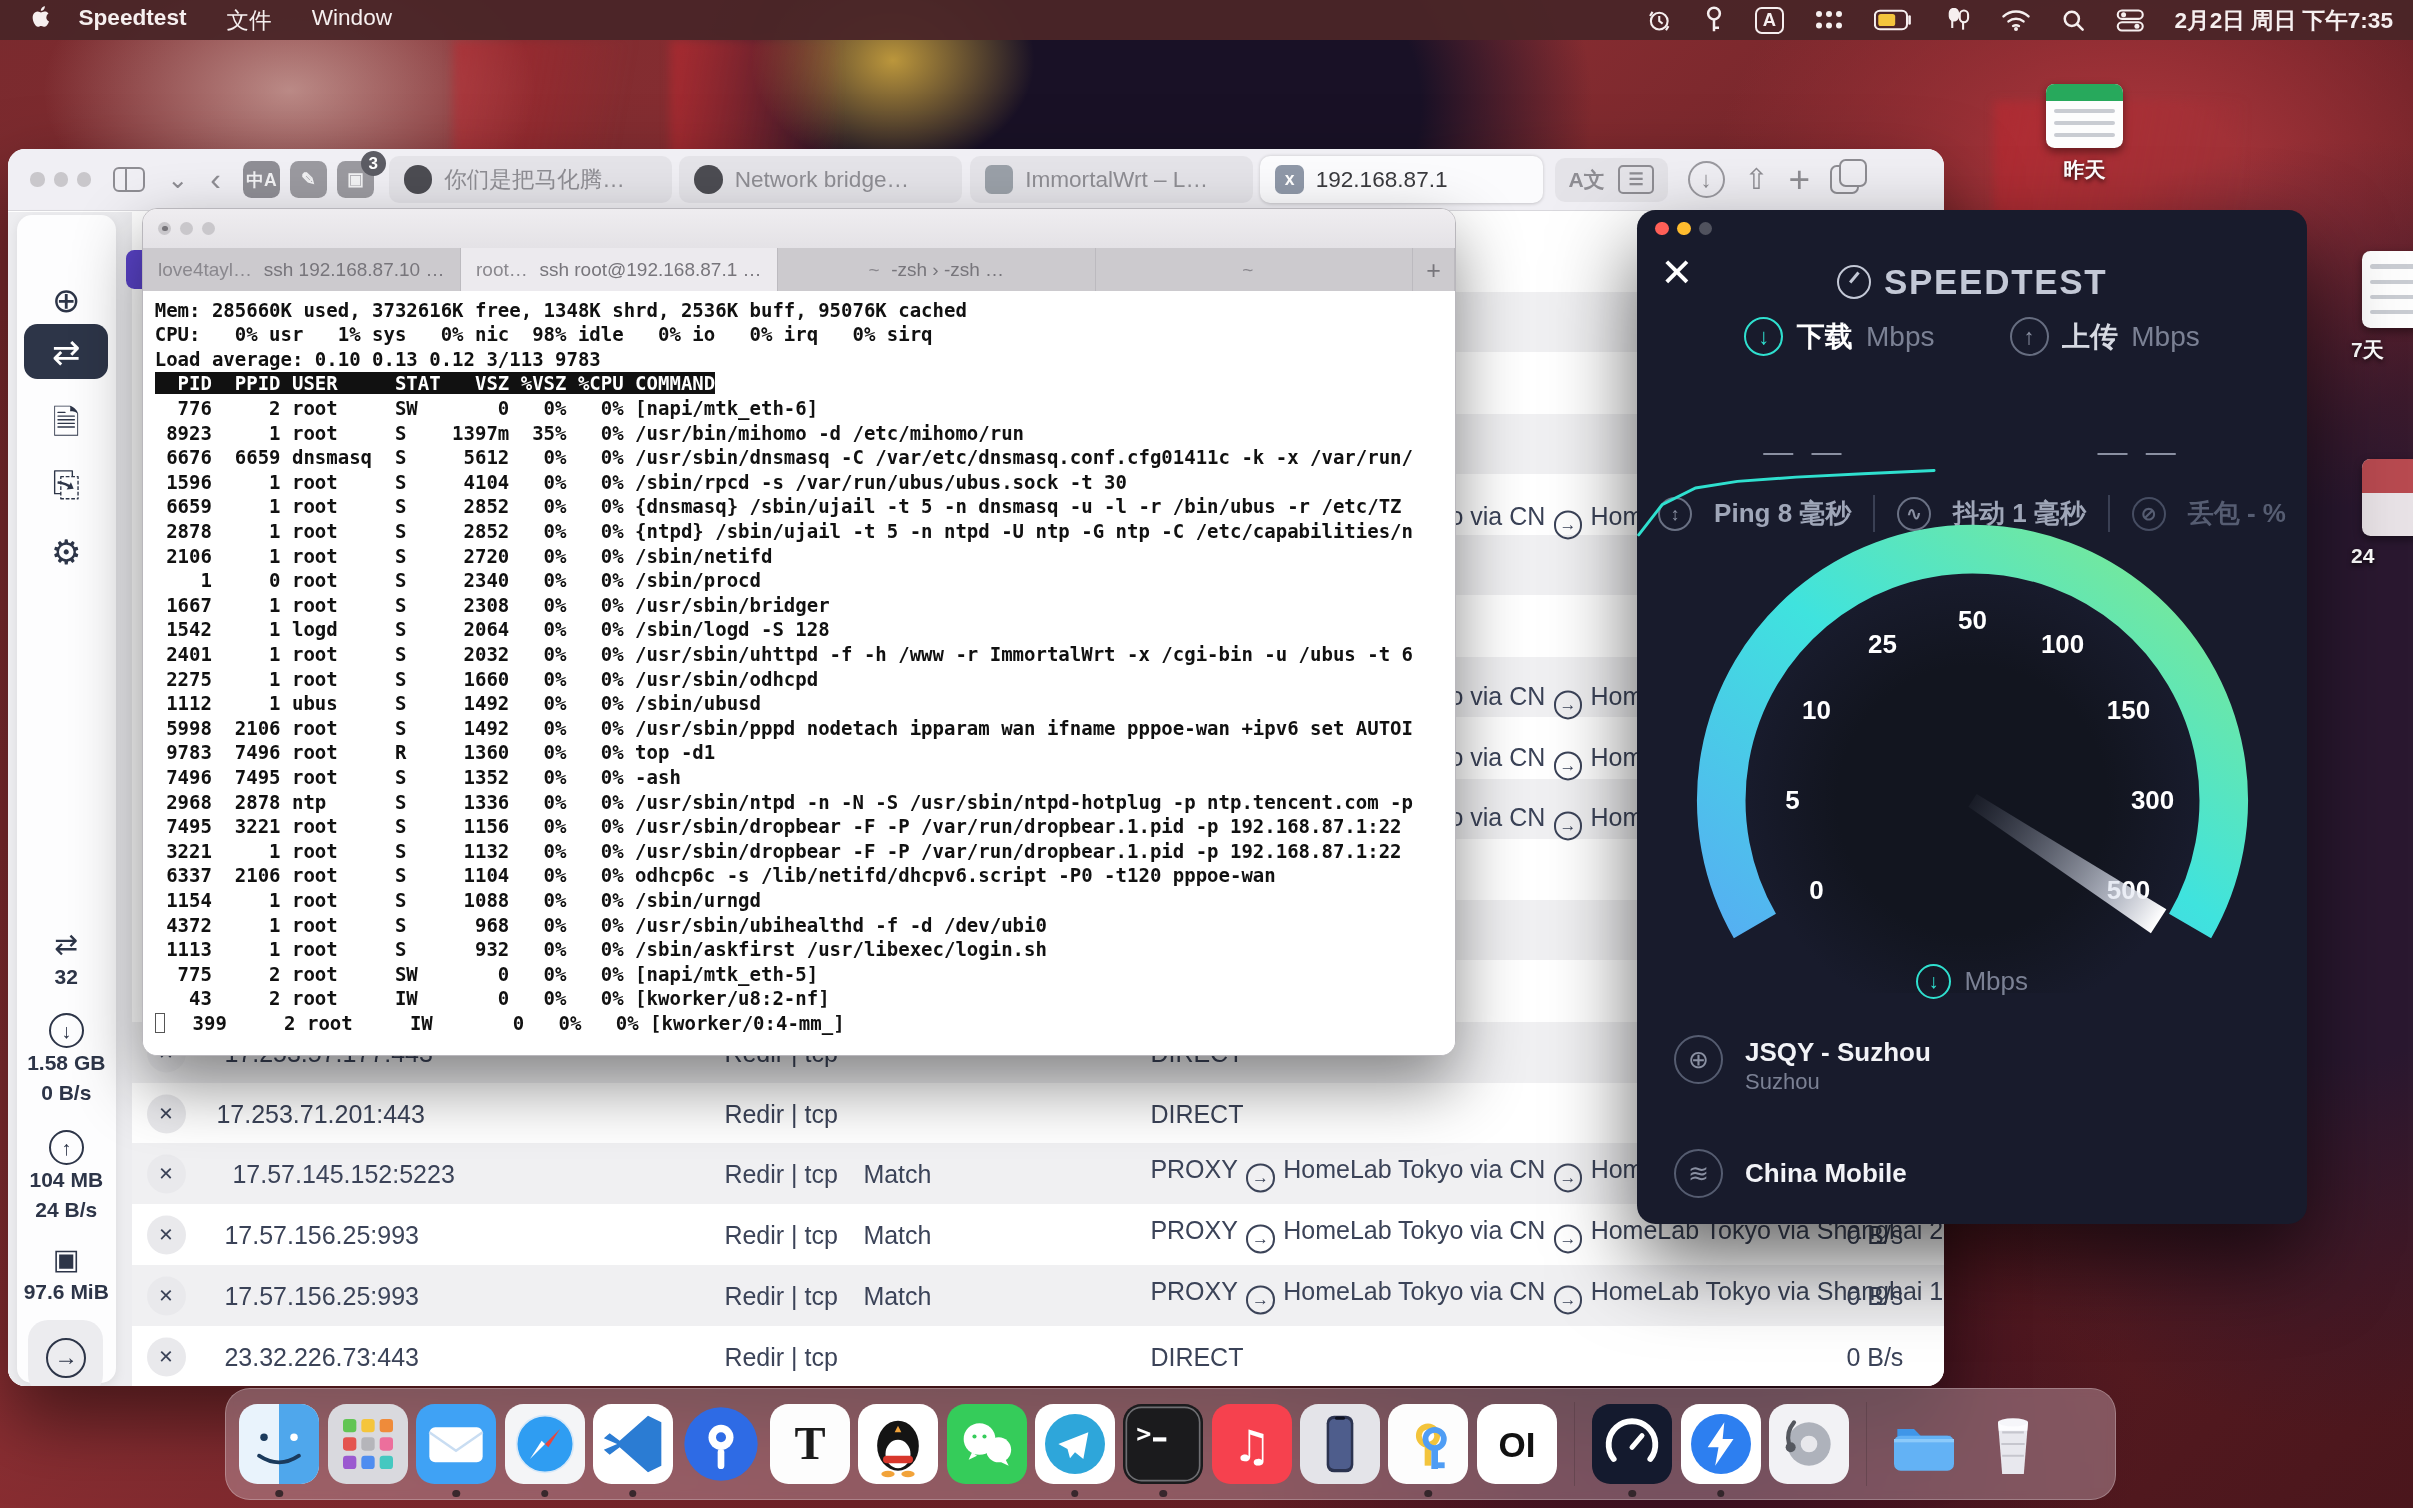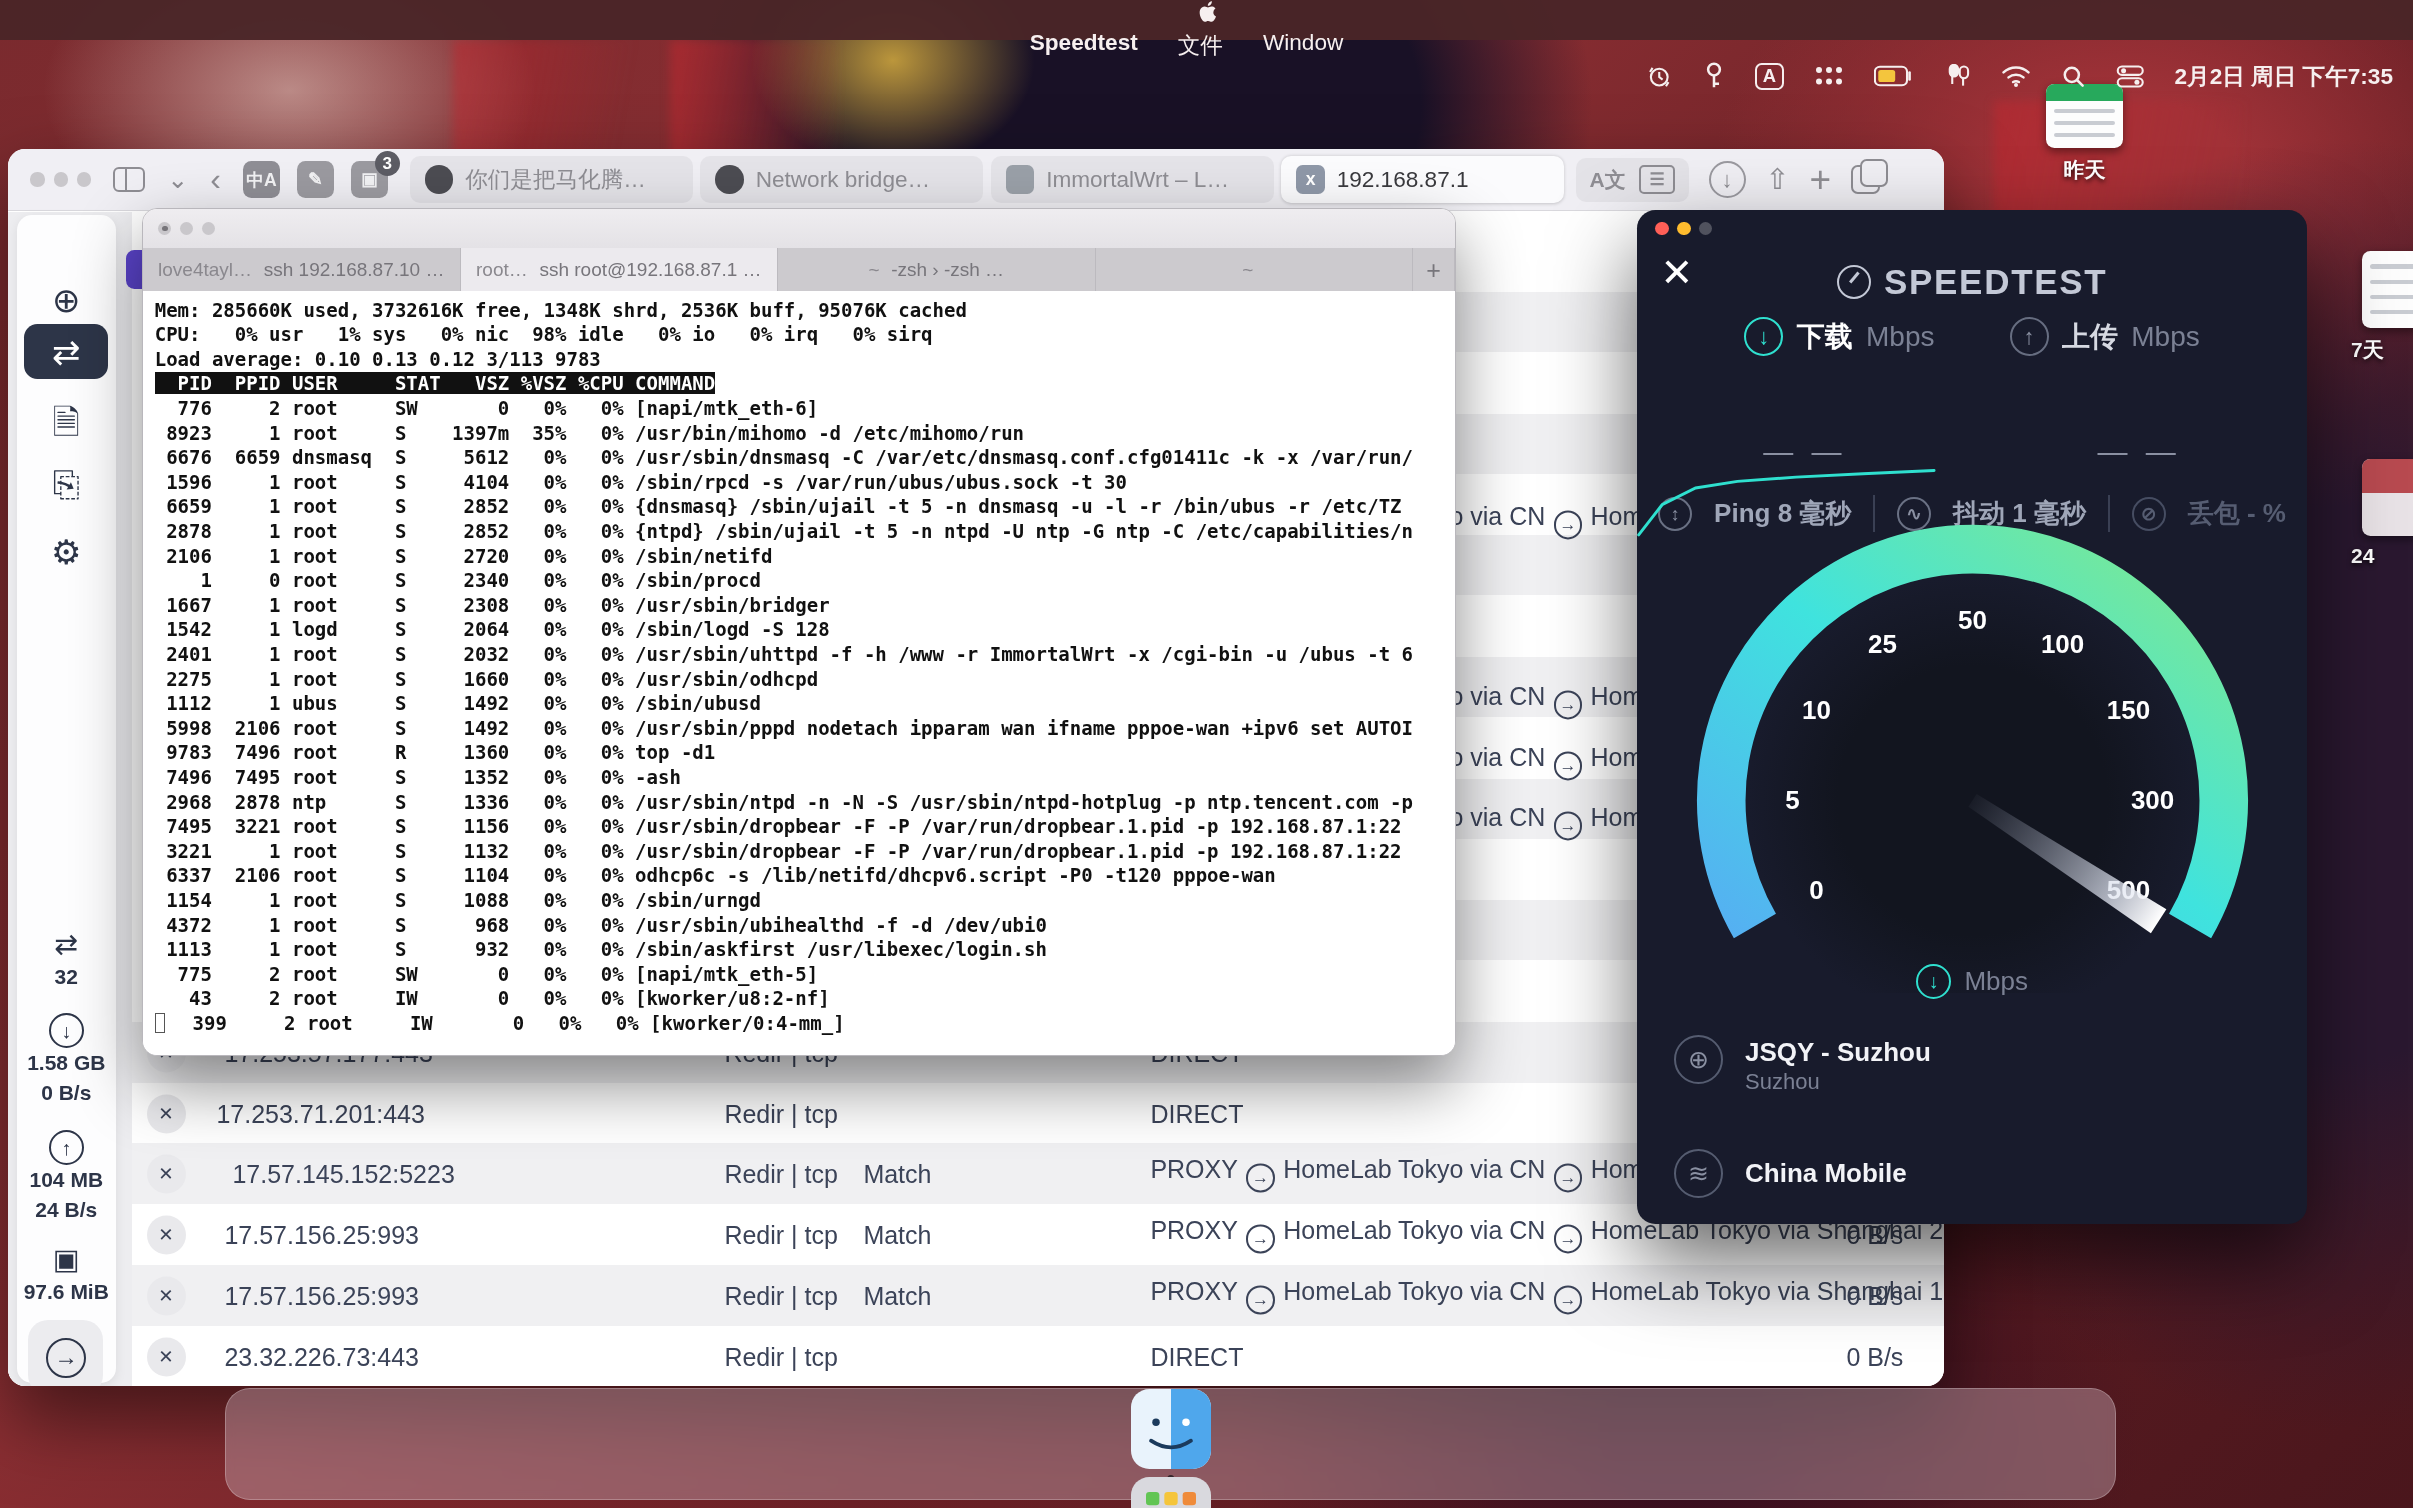--- a/index.html
+++ b/index.html
@@ -1,17 +1,17 @@
 <!DOCTYPE html>
 <html style="font-size:13.4px"><head>
 <meta charset="utf-8">
 <style>
   * { margin:0; padding:0; box-sizing:border-box; }
   html,body { width:2413px; height:1508px; overflow:hidden; font-family:"Liberation Sans",sans-serif; }
-  .abs { position:absolute;flex-direction:column; }
+  .abs { position:absolute; }
   #stage { position:relative; width:2413px; height:1508px; background:#641f25; overflow:hidden; }
 
   
   #wallpaper { inset:0; z-index:0;
     background:
       radial-gradient(352px 218px at 12% 6%, rgba(235,215,205,.55), rgba(235,215,205,0) 70%),
       radial-gradient(218px 168px at 37% 4%, rgba(205,165,62,.9), rgba(205,165,62,0) 65%),
       radial-gradient(637px 469px at 47% 7%, #191126 45%, rgba(25,17,38,0) 72%),
       radial-gradient(754px 922px at 97% 52%, #2a1830 30%, rgba(42,24,48,0) 70%),
       radial-gradient(587px 419px at 88% 12%, #a03238 20%, rgba(160,50,56,0) 70%),
@@ -39,21 +39,21 @@
 
   
   #safari { left:8.4px; top:149px; width:1936px; height:1237px; z-index:2; border-radius:17px;
     background:#ffffff; box-shadow:0 34px 75px rgba(0,0,0,.5); overflow:hidden; }
   #sf-toolbar { position:absolute; left:0; top:0; right:0; height:62px; background:#f0eff4; border-bottom:0.8px solid #d9d8dd; display:flex; align-items:center; }
   .tl { width:14.2px; height:14.2px; border-radius:50%; background:#c9c7cb; margin-right:9.2px; }
   #sf-toolbar .tl-group { display:flex; margin:0 22px 0 22px; }
   .sf-ic { color:#8e8d93; font-size:25px; margin-right:22px; }
   .sf-sq { width:32px; height:25px; border:2.1px solid #8e8d93; border-radius:5.9px; margin-right:22px; position:relative; }
   .sf-sq::before { content:""; position:absolute; left:0; top:0; bottom:0; width:10px; border-right:2.1px solid #8e8d93; }
-  .ext { width:37px; height:37px; border-radius:8.4px; background:#9b9aa0; color:#f2f2f4; display:flex; align-items:center; justify-content:center; font-size:17.6px; font-weight:700; margin-right:17px; position:relative; }
+  .ext { width:37px; height:37px; border-radius:8.4px; background:#9b9aa0; color:#f2f2f4; display:flex; align-items:center; justify-content:center; font-size:17.6px; font-weight:700; margin-right:10px; position:relative; }
   .ext .badge { position:absolute; top:-10px; right:-11.7px; min-width:25px; height:25px; border-radius:12.6px; background:#5c5c64; color:#fff; font-size:17px; display:flex; align-items:center; justify-content:center; padding:0 5.9px; }
   #sf-tabs { display:flex; gap:7.5px; margin-left:5px; }
   .sftab { width:283px; height:47px; border-radius:10px; background:#e4e3e8; color:#8e8d93; font-size:22.6px;
     display:flex; align-items:center; padding:0 15px; white-space:nowrap; overflow:hidden; }
   .sftab.active { background:#fbfbfd; color:#3a3a3e; box-shadow:0 0.8px 3.4px rgba(0,0,0,.18); }
   .sftab .fav { width:28.5px; height:28.5px; border-radius:50%; background:#4c4c52; margin-right:11.7px; flex:0 0 auto; position:relative; }
   .sftab .fav.sq { border-radius:6.7px; background:#8f98a8; color:#fff; font-size:17.6px; font-weight:700; display:flex; align-items:center; justify-content:center; }
   .sftab .fav.router { border-radius:6.7px; background:#9aa0a8; }
   #sf-right { display:flex; align-items:center; margin-left:11.7px; gap:20px; color:#8e8d93; }
   .pill2 { height:44px; border-radius:10px; background:#e4e3e8; display:flex; align-items:center; gap:13.4px; padding:0 13.4px; font-size:21px; font-weight:700; }

